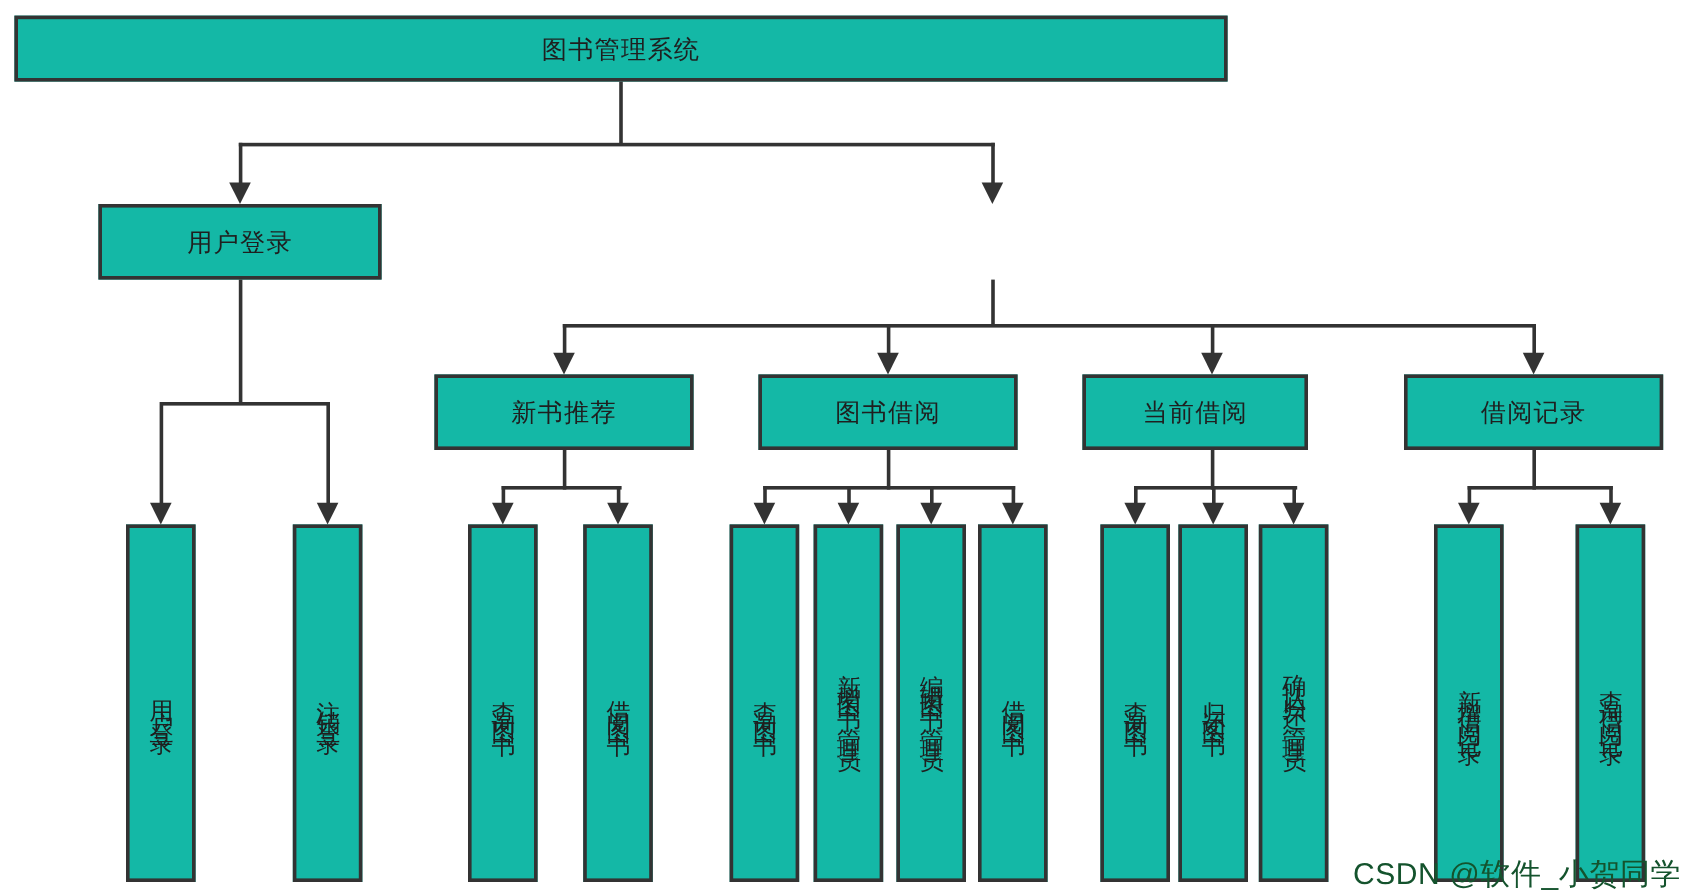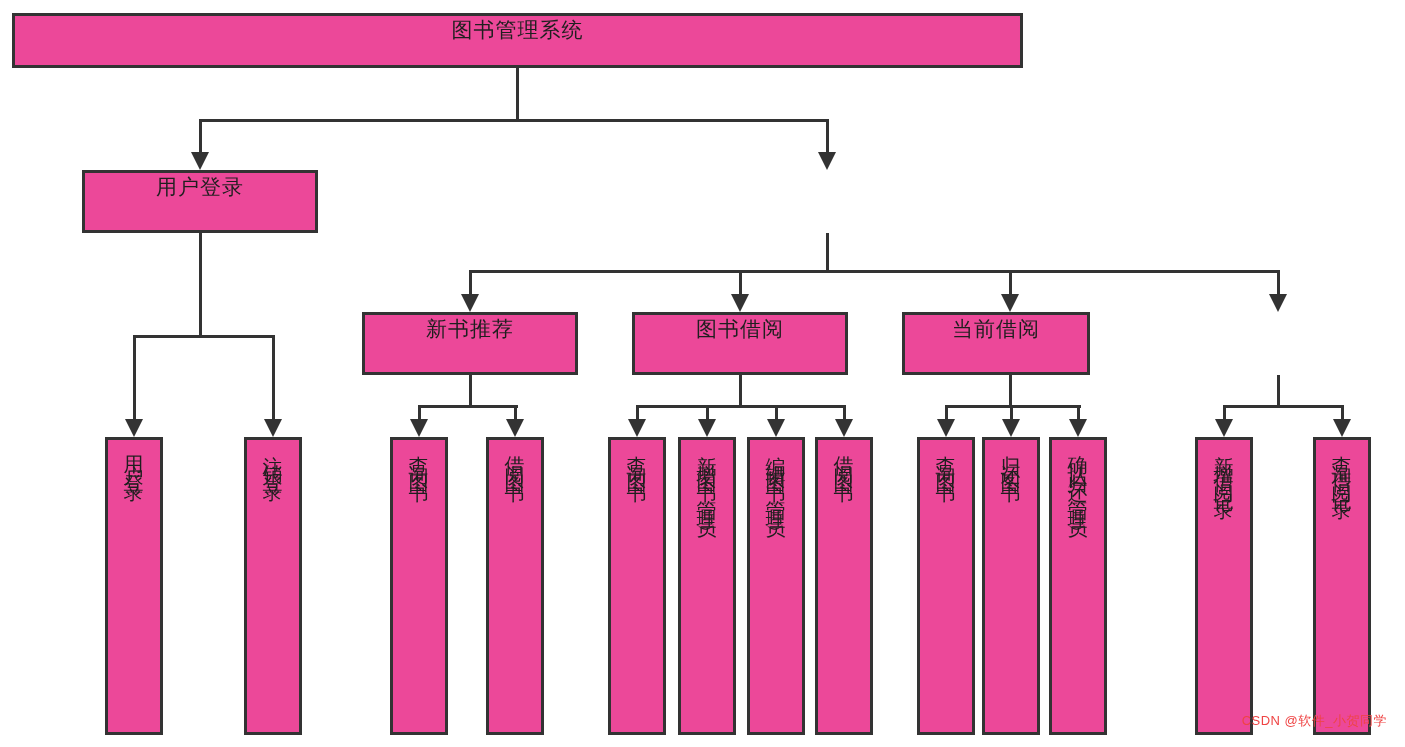--- a/index.html
+++ b/index.html
@@ -7,23 +7,23 @@
     position:relative;
     width:1405px;height:747px;
     background:#ffffff;
     font-family:"Liberation Sans","DejaVu Sans",sans-serif;
     overflow:hidden;
   }
   .node{
     position:absolute;
     box-sizing:border-box;
     border:3px solid #333333;
-    background:#ec4899;
+    background:#14b8a6;
     display:flex;
-    align-items:flex-start;
+    align-items:center;
     justify-content:center;
   }
   .hlabel{
     font-size:21px;
     color:#1f1f1f;
     letter-spacing:1px;
     white-space:nowrap;
   }
   .vlabel{
     writing-mode:vertical-rl;
@@ -36,23 +36,23 @@
   .vline{position:absolute;width:3px;background:#333333;}
   .hline{position:absolute;height:3px;background:#333333;}
   .ahead{
     position:absolute;width:0;height:0;
     border-left:9px solid transparent;
     border-right:9px solid transparent;
     border-top:18px solid #333333;
   }
   .watermark{
     position:absolute;
-    top:712px;right:18px;
-    font-size:13px;
-    color:#ef4444;
+    top:712px;right:4px;
+    font-size:25px;
+    color:#14532d;
     letter-spacing:0.5px;
     z-index:5;
     white-space:nowrap;
   }
 </style>
 </head>
 <body>
 
 <div class="stage">
 
@@ -65,20 +65,23 @@
   </div>
 
   <div class="node" style="left:362px;top:312px;width:216px;height:63px">
     <span class="hlabel">新书推荐</span>
   </div>
   <div class="node" style="left:632px;top:312px;width:216px;height:63px">
     <span class="hlabel">图书借阅</span>
   </div>
   <div class="node" style="left:902px;top:312px;width:188px;height:63px">
     <span class="hlabel">当前借阅</span>
+  </div>
+  <div class="node" style="left:1170px;top:312px;width:216px;height:63px">
+    <span class="hlabel">借阅记录</span>
   </div>
 
   <div class="node" style="left:105px;top:437px;width:58px;height:298px">
     <span class="vlabel">用户登录</span>
   </div>
   <div class="node" style="left:244px;top:437px;width:58px;height:298px">
     <span class="vlabel">注销登录</span>
   </div>
 
   <div class="node" style="left:390px;top:437px;width:58px;height:298px">

